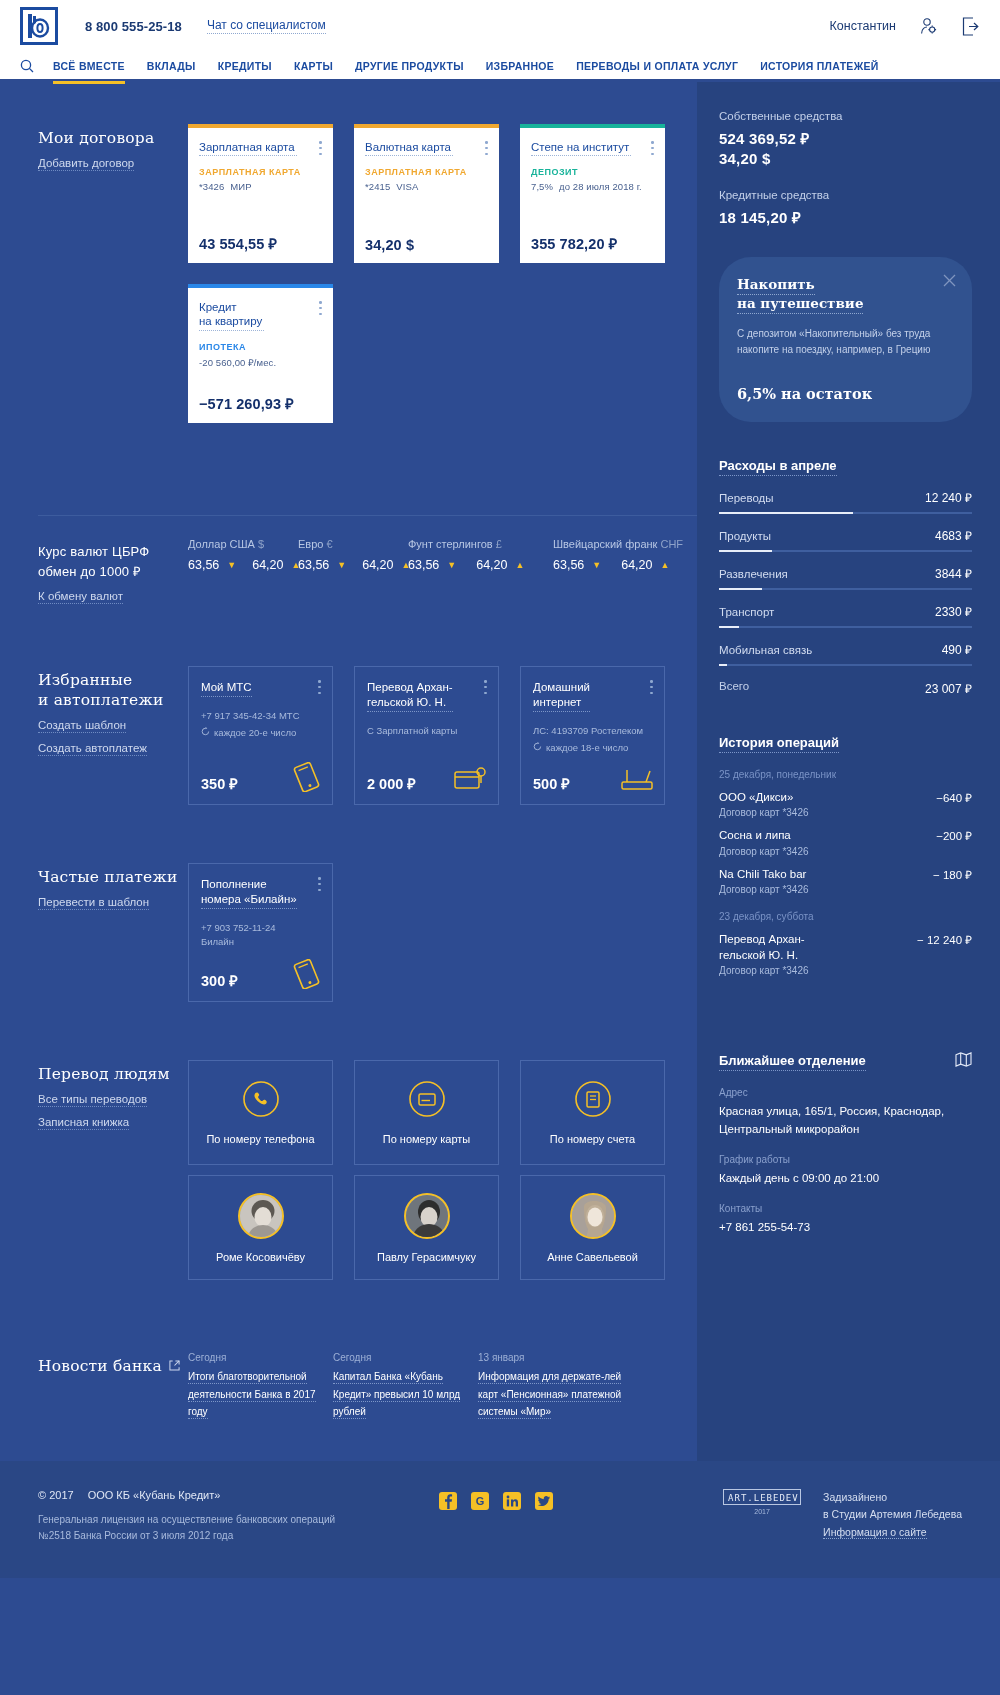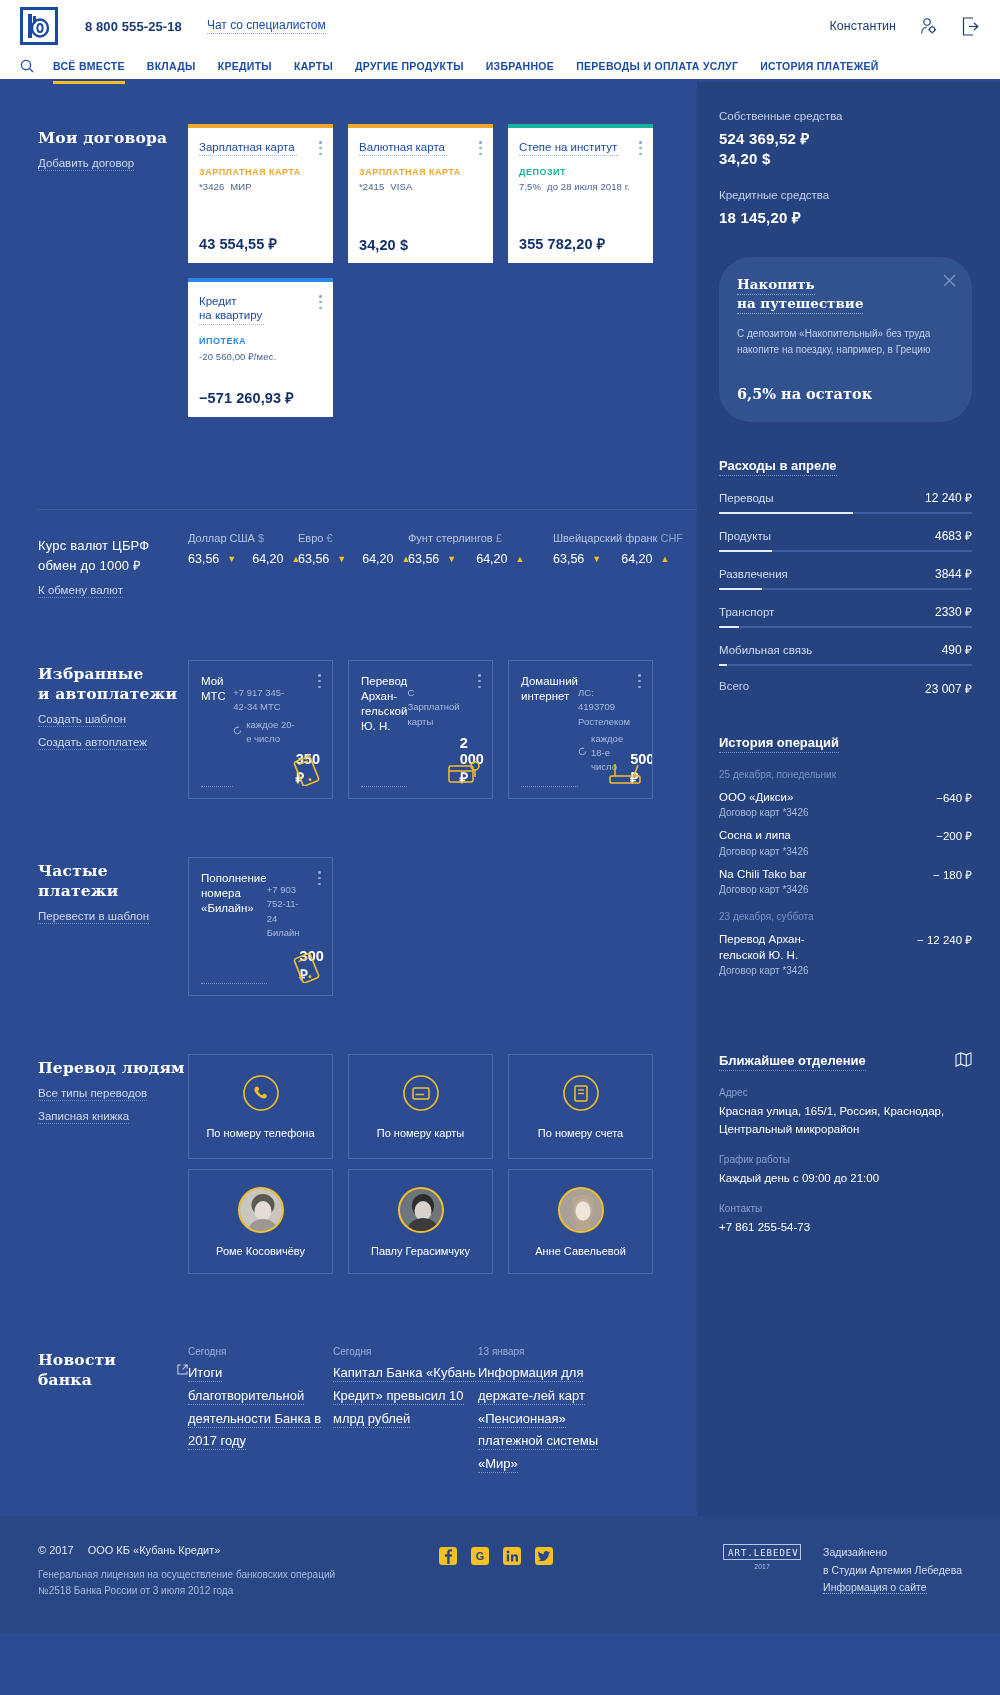--- a/index.html
+++ b/index.html
@@ -95,38 +95,38 @@
     background: #27437f;
     padding: 28px 28px 40px 22px;
   }
 
   
   .section { display: flex; padding-left: 38px; }
   .sec-head { width: 150px; flex: 0 0 150px; padding-top: 4px; }
   .sec-title {
     font-family: "DejaVu Serif", "Liberation Serif", serif;
     font-size: 15.5px;
-    font-weight: bold;
+    font-weight: normal;
     line-height: 1.3;
     color: #ffffff;
     letter-spacing: 0.2px;
   }
   .sec-link {
     display:block;
     font-size: 11.5px;
     color: #cfd9ee;
     margin-top: 9px;
     border-bottom: 1px dotted #6f8bc2;
     width: fit-content;
     padding-bottom: 1px;
   }
   .sec-body { flex: 1; }
 
   
-  .cards-row { display: flex; gap: 15px; flex-wrap: wrap; }
+  .cards-row { display: flex; gap: 21px; flex-wrap: wrap; }
   .acct-card {
     width: 145px;
     height: 139px;
     background: #ffffff;
     border-top: 4px solid #f0a830;
     padding: 12px 11px 10px 11px;
     position: relative;
     display: flex;
     flex-direction: column;
   }
@@ -185,21 +185,21 @@
   .cur-vals { margin-top: 8px; font-size: 12.5px; color: #ffffff; display:flex; align-items:center; gap: 8px; }
   .cur-vals .arr { color: #f5c026; font-size: 9px; }
   .cur-gap { display:inline-block; width:4px; }
 
   
   .pay-card {
     width: 145px; height: 139px;
     border: 1px solid #4a68ab;
     padding: 13px 12px 11px 12px;
     position: relative;
-    display: flex; flex-direction: row;
+    display: flex; flex-direction: column;
     overflow: hidden;
   }
   .pay-name {
     font-size: 11.5px; color: #ffffff; line-height: 1.3;
     border-bottom: 1px dotted #7d96c8;
     width: fit-content; padding-bottom: 1px; max-width: 100px;
   }
   .pay-sub { font-size: 9.5px; color: #a9bbdd; margin-top: 12px; line-height:1.5; }
   .pay-sub .recur { display:flex; align-items:center; gap:4px; margin-top:3px; }
   .pay-amount { margin-top: auto; font-size: 14.5px; font-weight: bold; color:#fff; }
@@ -219,21 +219,21 @@
     border: 2px solid #f5c026;
     overflow: hidden; position: relative;
     background: #9aa3ae;
   }
 
   
   .news-row { display:flex; gap: 0; }
   .news-item { width: 145px; }
   .news-date { font-size: 10px; color: #9db0d6; }
   .news-title {
-    font-size: 13px; color: #ffffff; line-height: 1.75; margin-top: 5px;
+    font-size: 10px; color: #ffffff; line-height: 1.75; margin-top: 5px;
   }
   .news-title span { border-bottom: 1px dotted #7d96c8; padding-bottom:1px; }
   .news-head { display:flex; align-items:center; gap:7px; }
 
   
   .side-label { font-size: 11.5px; color: #c3d0e9; }
   .side-big { font-size: 15px; font-weight: bold; color:#fff; margin-top: 6px; letter-spacing:0.2px;}
   .promo {
     background: #31528f;
     padding: 18px 18px 20px 18px;

